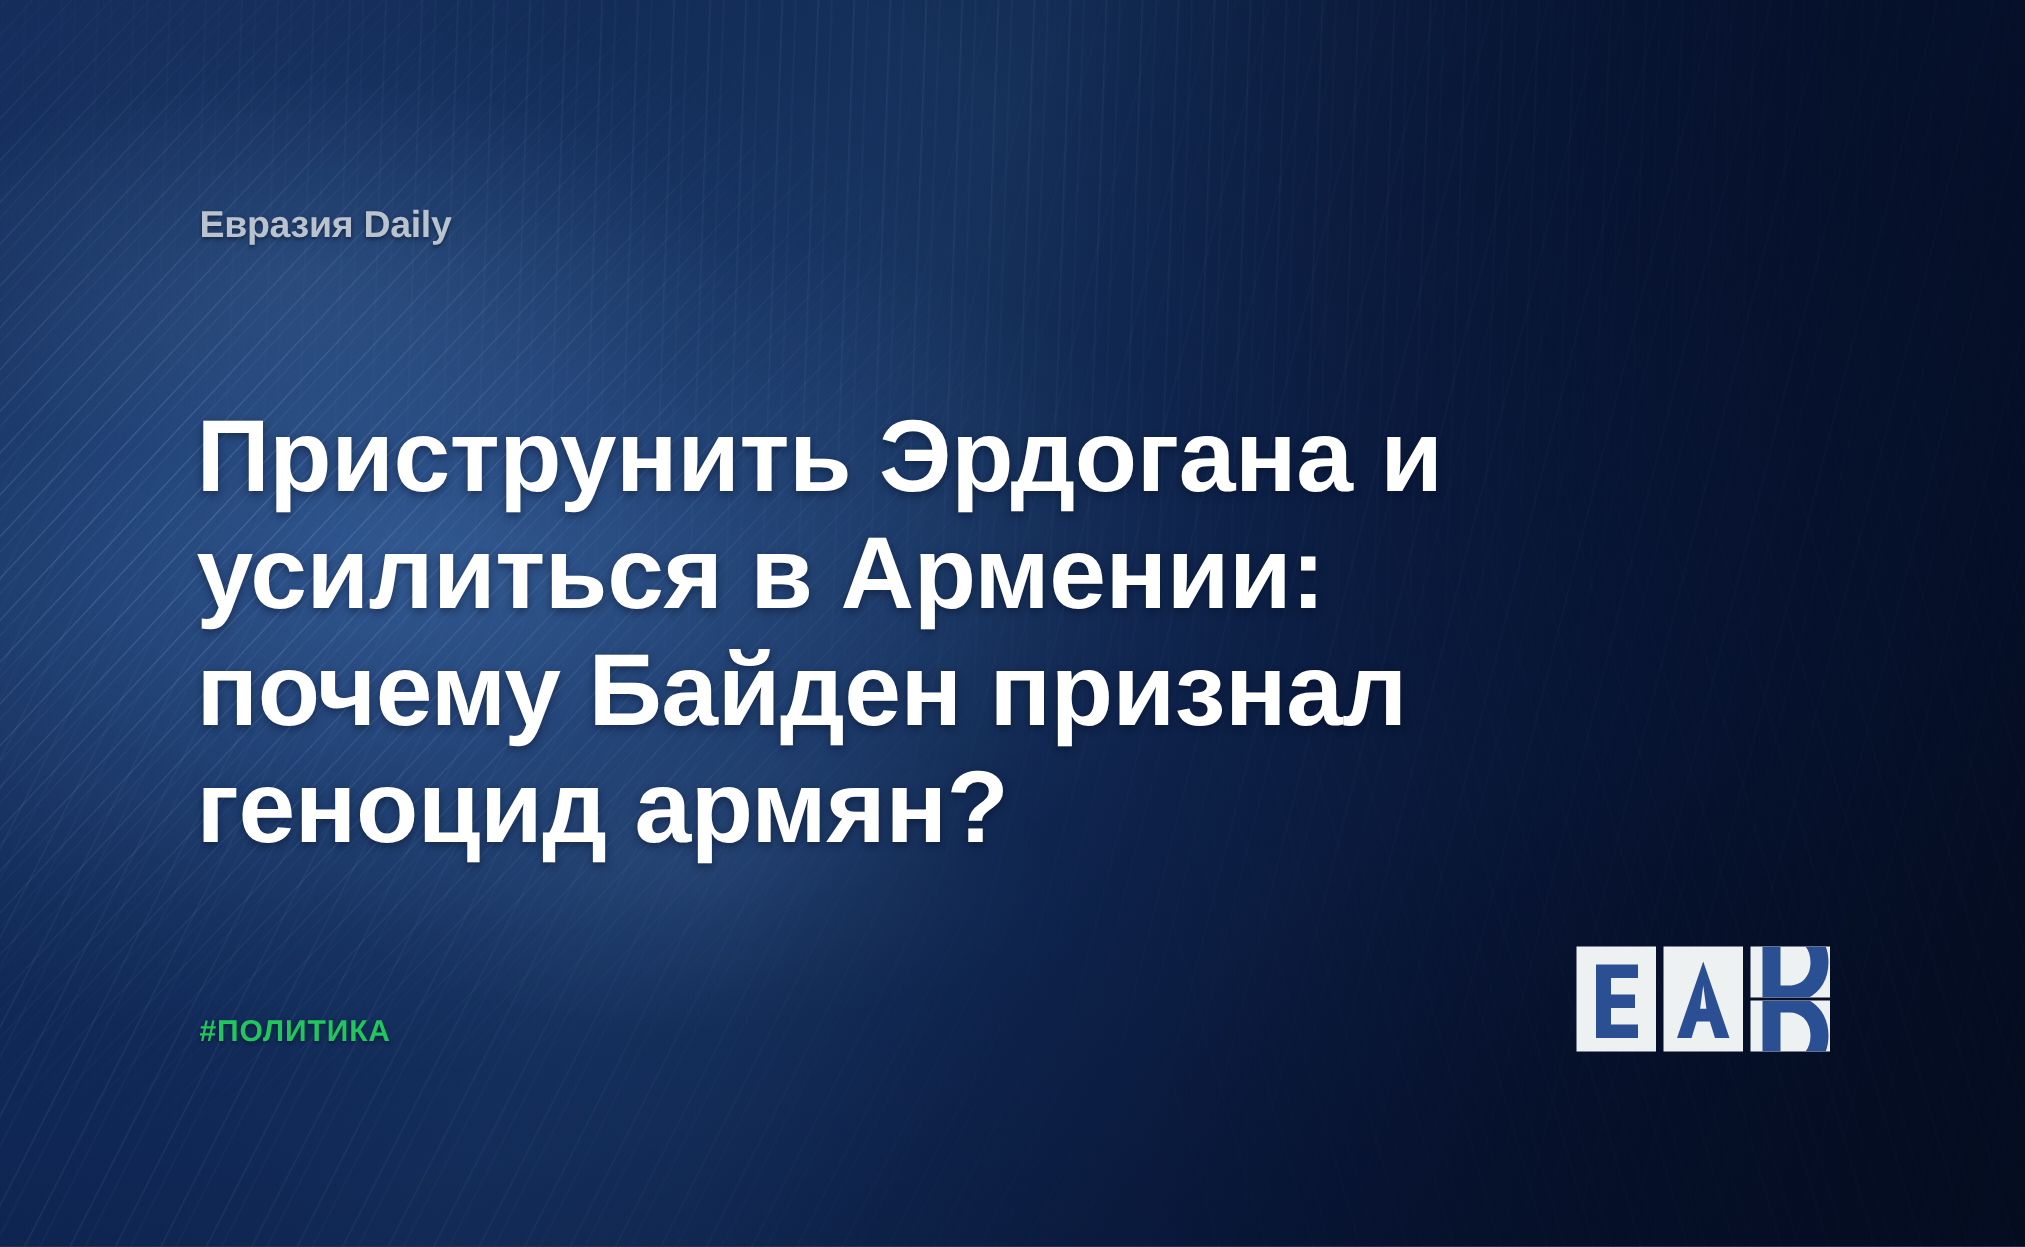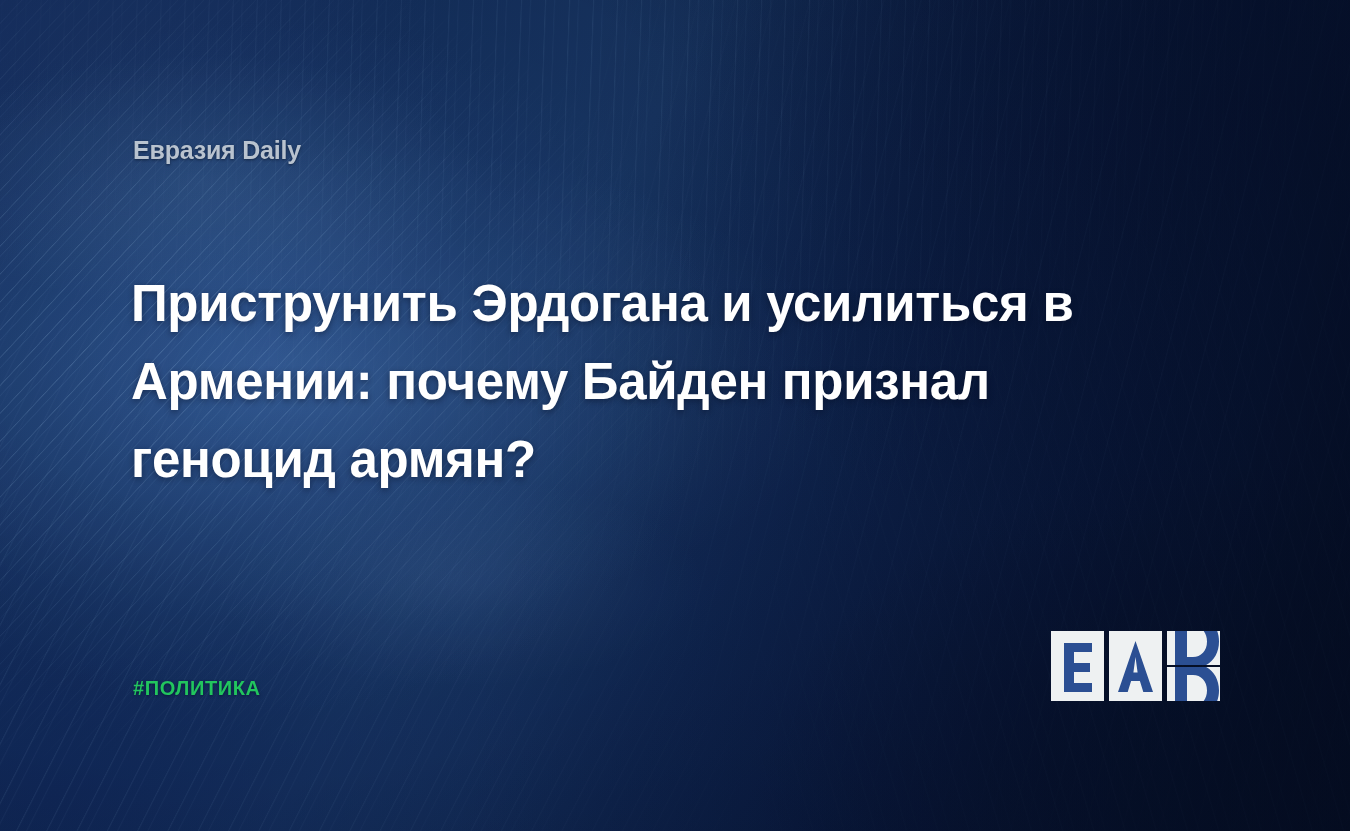--- a/index.html
+++ b/index.html
@@ -155,21 +155,21 @@
     text-shadow: 0 1px 3px rgba(4,12,30,0.55);
     white-space: nowrap;
   }
 
   #headline {
     position: absolute;
     left: 131px;
     top: 265px;
     width: 1000px;
     margin: 0;
-    font-size: 51px;
+    font-size: 68px;
     line-height: 78px;
     font-weight: bold;
     letter-spacing: -0.3px;
     color: #ffffff;
     text-shadow: 0 2px 6px rgba(4,12,30,0.45);
   }
 
   #tag {
     position: absolute;
     left: 133px;

